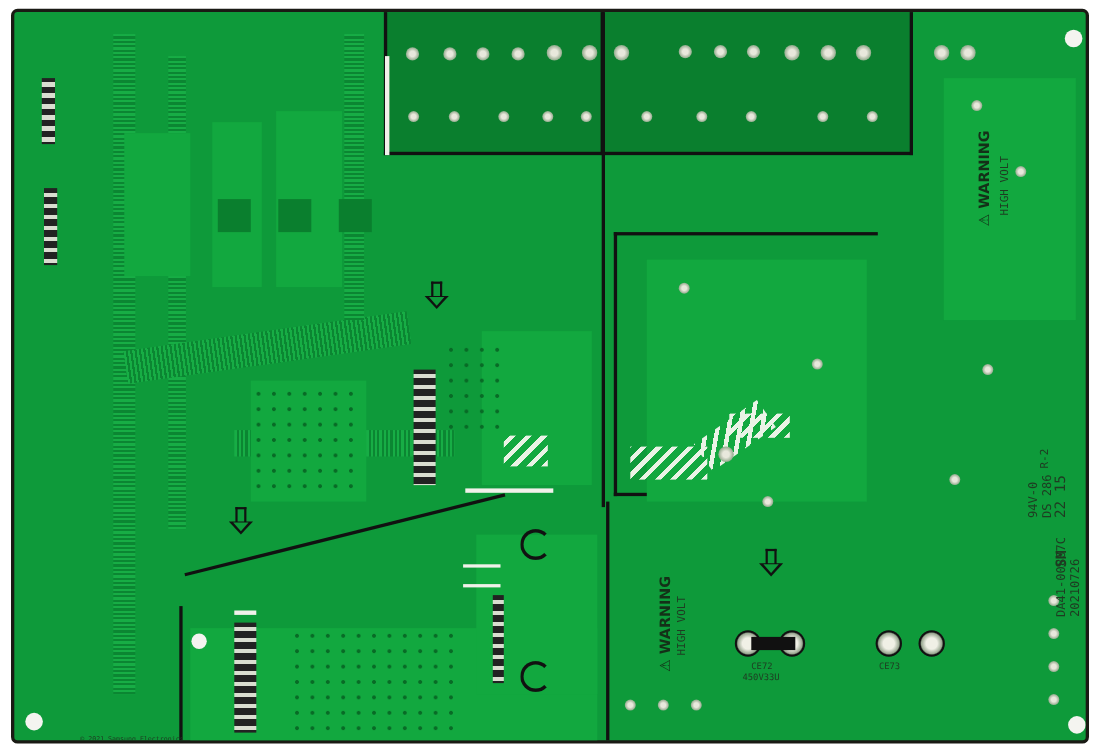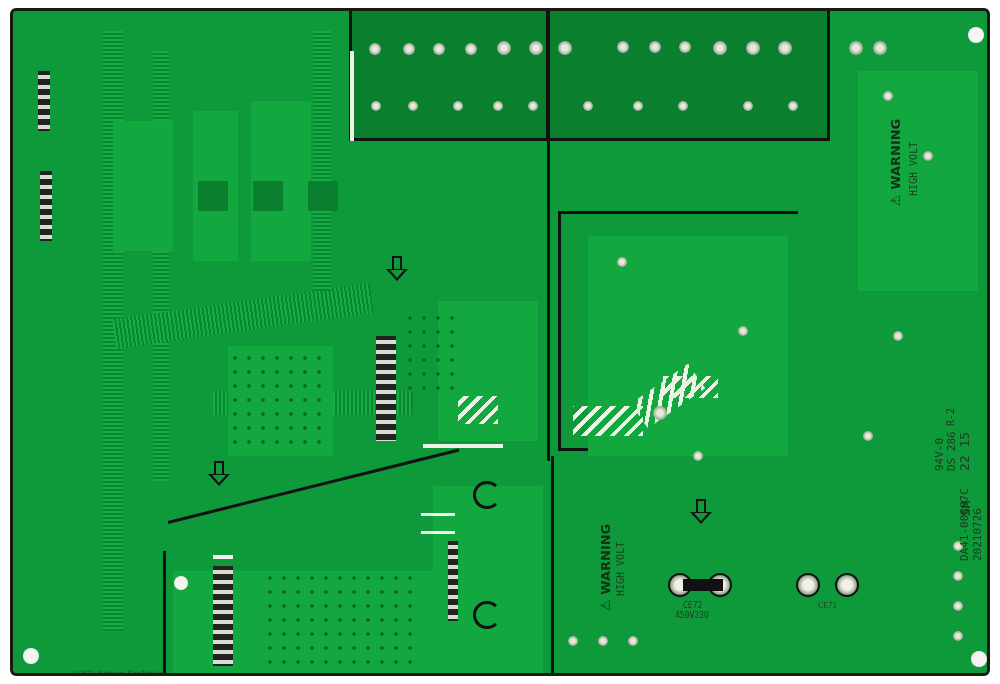--- a/index.html
+++ b/index.html
@@ -171,16 +171,16 @@
   <div class="silk" style="left:920px;top:460px;transform:rotate(-90deg);transform-origin:left top;font-size:11px;">94V-0</div>
   <div class="silk" style="left:932px;top:460px;transform:rotate(-90deg);transform-origin:left top;font-size:11px;">DS 286</div>
   <div class="silk" style="left:944px;top:460px;transform:rotate(-90deg);transform-origin:left top;font-size:13px;">22 15</div>
   <div class="silk" style="left:945px;top:505px;transform:rotate(-90deg);transform-origin:left top;font-size:13px;font-weight:bold;">SM</div>
   <div class="silk" style="left:932px;top:415px;transform:rotate(-90deg);transform-origin:left top;">R-2</div>
   <div class="silk" style="left:945px;top:550px;transform:rotate(-90deg);transform-origin:left top;font-size:11px;">DA41-00867C</div>
   <div class="silk" style="left:958px;top:550px;transform:rotate(-90deg);transform-origin:left top;font-size:11px;">20210726</div>
 
   <div class="silk" style="left:670px;top:590px;font-size:8px;">CE72</div>
   <div class="silk" style="left:662px;top:600px;font-size:8px;">450V33U</div>
-  <div class="silk" style="left:805px;top:590px;font-size:8px;font-family:Liberation Serif, serif;">CE73</div>
+  <div class="silk" style="left:786px;top:590px;font-size:8px;">CE73</div>
 
   <div class="silk" style="left:60px;top:658px;font-size:6px;">© 2021 Samsung Electronics</div>
 </div>
 
 </body></html>

